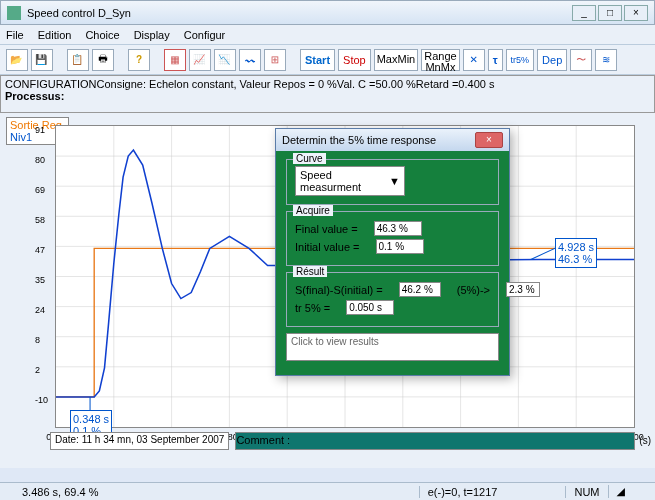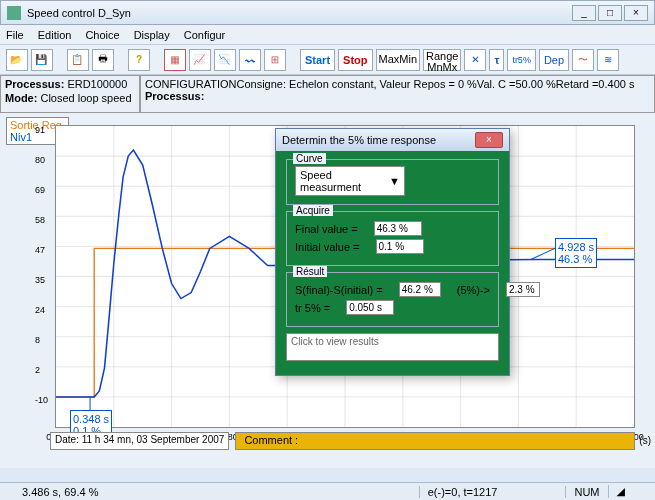--- a/index.html
+++ b/index.html
@@ -8,37 +8,37 @@
 .titlebar .icon{width:14px;height:14px;background:#5a8;margin-right:6px}
 .winbtns{margin-left:auto;display:flex;gap:2px}
 .winbtn{width:24px;height:16px;border:1px solid #8aa;background:#e8eff8;font-size:10px;text-align:center;line-height:14px}
 .menubar{height:20px;background:#eaf0f8;display:flex;padding:0 6px;gap:14px;align-items:center;border-bottom:1px solid #bcd}
 .menubar span{cursor:default}
 .toolbar{height:30px;background:#eaf0f8;display:flex;align-items:center;padding:0 6px;gap:3px;border-bottom:1px solid #bcd}
 .tbtn{width:22px;height:22px;border:1px solid #9ab;background:#fff;display:flex;align-items:center;justify-content:center;font-size:10px}
 .tsep{width:8px}
 .tbox{border:1px solid #9ab;background:#fff;padding:2px 4px;height:22px;display:flex;align-items:center}
 .startbtn{color:#06c;font-weight:bold}
-.stopbtn{color:#c00;font-weight:bold}
+.stopbtn{color:#c00;font-weight:normal}
 .infostrip{display:flex;height:38px}
 .procbox{width:140px;border:1px solid #999;background:#eaf0f8;padding:2px 4px;font-size:10px}
 .procbox div{margin-bottom:2px}
 .cfgbox{flex:1;border:1px solid #999;background:#eaf0f8;padding:2px 4px;font-size:9px}
 .chartarea{position:relative;height:355px;background:#eaf0f8}
 .legend{position:absolute;left:6px;top:4px;border:1px solid #888;background:#fff;padding:1px 3px;font-size:9px}
 .legend .l1{color:#e70}
 .legend .l2{color:#05c}
 .plot{position:absolute;left:55px;top:12px;right:20px;bottom:40px;border:1px solid #888;background:#fff}
 .xaxis-label{position:absolute;right:4px;bottom:22px;font-size:10px}
 .ytick{position:absolute;left:35px;font-size:9px;text-align:left;width:18px}
 .xtick{position:absolute;bottom:26px;font-size:9px;transform:translateX(-50%)}
 .annot{position:absolute;border:1px solid #05c;background:#fff;padding:2px 2px;font-size:9px;color:#05c;line-height:1.1}
 .bottombar{position:absolute;bottom:18px;left:50px;right:20px;height:18px;display:flex;gap:6px}
 .bbox{flex:0 0 auto;border:1px solid #888;background:#fff;padding:1px 4px;font-size:10px}
-.commentbox{flex:1;border:1px solid #888;background:#eab308;padding:1px 8px;font-size:10px}
+.commentbox{flex:1;border:1px solid #888;background:#0f766e;padding:1px 0;font-size:10px}
 .statusbar{position:absolute;bottom:0;left:0;right:0;height:18px;background:#e4ecf6;border-top:1px solid #abc;display:flex;align-items:center;padding:0 22px;font-size:10px}
 .statusbar .sp{flex:1}
 .statusbar .cell{border-left:1px solid #abc;padding:0 8px}
 
 .dialog{position:absolute;left:275px;top:128px;width:235px;border:1px solid #5a7ca8;background:#15803d;box-shadow:3px 3px 10px rgba(0,0,0,.3)}
 .dlgtitle{height:22px;background:linear-gradient(#eaf2fb,#c4d7ee);display:flex;align-items:center;padding:0 6px;font-size:11px}
 .dlgclose{margin-left:auto;width:28px;height:16px;background:#d66;border:1px solid #a44;border-radius:2px;color:#fff;text-align:center;line-height:13px;font-size:10px}
 .dlgbody{padding:8px 10px}
 .fset{border:1px solid #9ab;margin-bottom:6px;padding:6px 8px 8px;position:relative}
 .fset .lbl{position:absolute;top:-7px;left:6px;background:#eef3fa;padding:0 3px;font-size:10px}
@@ -100,24 +100,20 @@
     </div>
   <div class="tbtn" style="color:#05c">✕</div>
   <div class="tbox" style="color:#05c;font-weight:bold">τ</div>
   <div class="tbox" style="color:#05c;font-size:9px">tr5%</div>
   <div class="tbox" style="color:#05c">Dep</div>
   <div class="tbtn" style="color:#c55">〜</div>
   <div class="tbtn" style="color:#05c">≋</div>
 </div>
 
 <div class="infostrip">
-  <div class="procbox">
-    <div><b>Processus:</b> <span>ERD100000</span></div>
-    <div><b>Mode:</b> <span>Closed loop speed</span></div>
-  </div>
   <div class="cfgbox">
     <div>CONFIGURATIONConsigne: Echelon constant, Valeur Repos = 0 %Val. C =50.00 %Retard =0.400 s</div>
     <div><b>Processus:</b></div>
   </div>
 </div>
 
 <div class="chartarea">
   <div class="legend">
     <div class="l1">Sortie Reg.</div>
     <div class="l2">Niv1</div>

